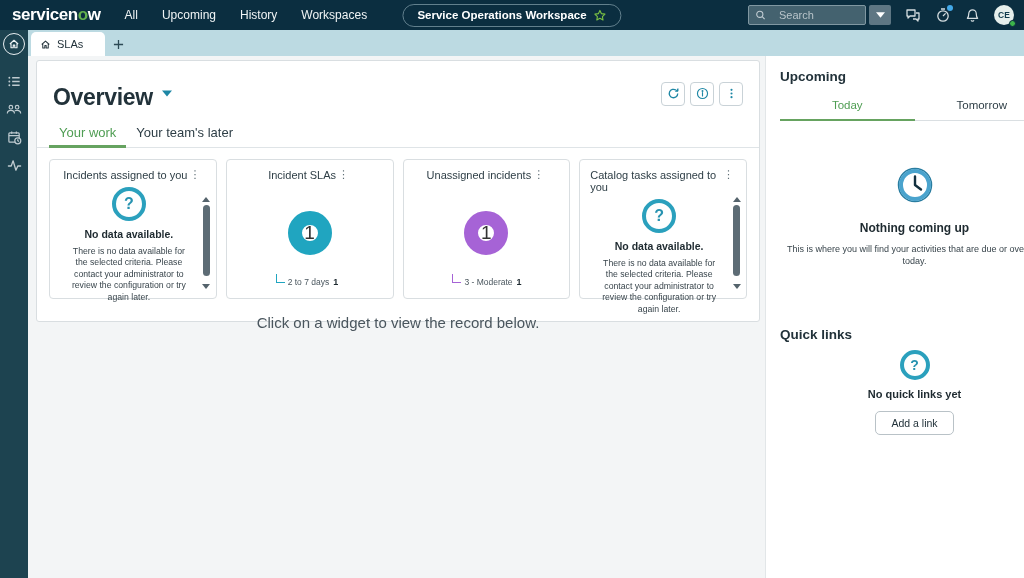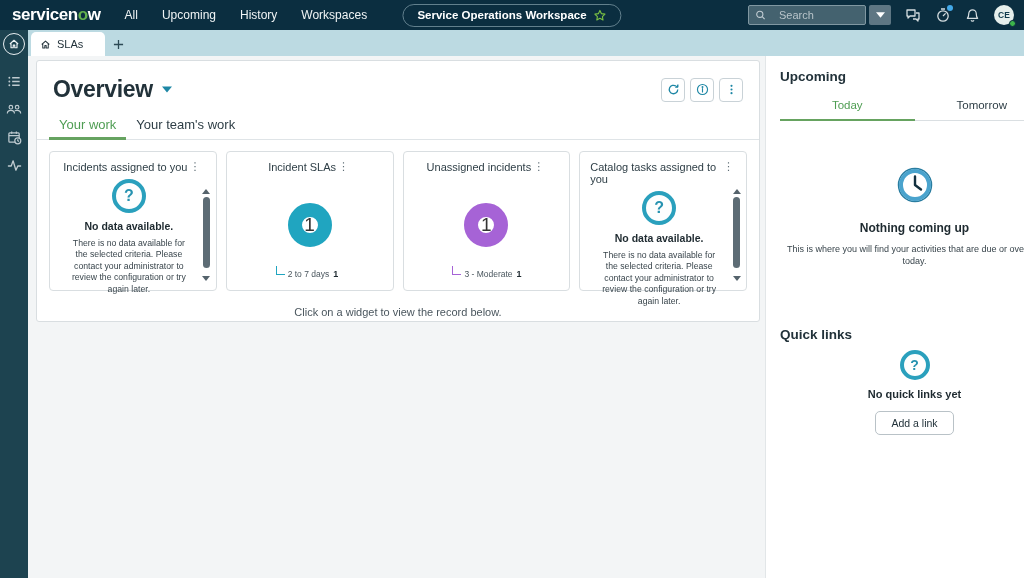--- a/index.html
+++ b/index.html
@@ -34,21 +34,21 @@
   .tab { background:#fff; height:24px; display:flex; align-items:center; gap:6px; padding:0 18px 0 9px; border-radius:5px 5px 0 0; font-size:11px; color:#23333b; min-width:74px; cursor:pointer; }
   .newtab { width:26px; height:24px; display:flex; align-items:center; justify-content:center; color:#2c4a55; font-size:14px; cursor:pointer; }
   .tab-overflow { position:absolute; right:8px; top:6px; color:#44565e; font-size:10px; letter-spacing:1px; cursor:pointer; }
 
   .content { flex:1; display:flex; background:#f3f5f6; min-height:0; }
   .main { flex:1; position:relative; }
 
   
   .panel { margin:4px 5px 0 8px; width:724px; height:262px; background:#fff; border:1px solid #d9dee1; border-radius:3px; }
   .panel-head { display:flex; align-items:center; padding:15px 16px 8px; }
-  .pg-title { font-size:23px; font-weight:700; color:#22323a; letter-spacing:-0.3px; }
+  .pg-title { font-size:23px; font-weight:700; color:#22323a; letter-spacing:-0.3px;margin-top:8px; }
   .title-caret { color:#1e87a5; margin-left:9px; cursor:pointer; display:flex; }
   .toolbar { margin-left:auto; display:flex; gap:5px; }
   .tool-btn { width:24px; height:24px; border:1px solid #c9d2d7; border-radius:4px; background:#fff; color:#1e87a5; display:flex; align-items:center; justify-content:center; cursor:pointer; }
   .panel-tabs { display:flex; border-bottom:1px solid #dfe4e7; padding:0 12px; }
   .ptab { padding:6px 10px 7px; font-size:13px; color:#2e3e46; position:relative; cursor:pointer; }
   .ptab.active { color:#4f9d53; }
   .ptab.active::after { content:""; position:absolute; left:0; right:0; bottom:-1px; height:3px; background:#66a360; }
 
   .widgets { display:flex; gap:9px; padding:11px 12px 0; }
   .widget { flex:1; height:140px; border:1px solid #d9dee1; border-radius:4px; background:#fff; position:relative; padding:9px 10px; }
@@ -71,21 +71,21 @@
   .donut-body { position:absolute; left:0; right:0; top:26px; bottom:0; display:flex; align-items:center; justify-content:center; }
   .donut { width:44px; height:44px; border-radius:50%; display:flex; align-items:center; justify-content:center; font-size:19px; color:#333; margin-bottom:18px; }
   .donut.teal { border:14px solid #20a5c0; }
   .donut.purple { border:14px solid #a663d6; }
   .legend { position:absolute; left:50%; bottom:11px; transform:translateX(-34px); display:flex; align-items:flex-start; font-size:8.5px; color:#4a565e; white-space:nowrap; }
   .elbow { width:9px; height:9px; border-left:1.5px solid; border-bottom:1.5px solid; margin:-3px 3px 0 0; }
   .elbow.teal { border-color:#20a5c0; }
   .elbow.purple { border-color:#a663d6; }
   .legend b { color:#1e2a30; font-size:9px; margin-left:4px; }
 
-  .hint { text-align:center; font-size:11px; color:#4a565e; margin-top:15px; }
+  .hint { text-align:center; font-size:15px; color:#4a565e; margin-top:15px; }
 
   
   .aside { width:298px; background:#fff; border-left:1px solid #e2e6e8; padding:13px 14px; flex-shrink:0; }
   .aside-h { display:flex; justify-content:space-between; align-items:center; }
   .aside-title { font-size:13.5px; font-weight:700; color:#22323a; }
   .aside-action { color:#7a868d; cursor:pointer; display:flex; }
   .aside-action.teal { color:#1e87a5; font-size:16px; line-height:12px; }
   .up-tabs { display:flex; margin-top:15px; border-bottom:1px solid #dadfe2; }
   .up-tab { flex:1; text-align:center; font-size:11.5px; padding-bottom:9px; color:#2e3e46; cursor:pointer; position:relative; }
   .up-tab.active { color:#4f9d53; }
@@ -237,21 +237,21 @@
                     <circle cx="8" cy="3.5" r="1.3"></circle>
                     <circle cx="8" cy="8" r="1.3"></circle>
                     <circle cx="8" cy="12.5" r="1.3"></circle>
                   </svg>
               </button>
             </div>
           </div>
 
           <div class="panel-tabs">
             <div class="ptab active">Your work</div>
-            <div class="ptab">Your team's work</div>
+            <div class="ptab">Your team's later</div>
           </div>
 
           <div class="widgets">
 
             <div class="widget">
               <div class="w-head">
                 <span class="w-title">Incidents assigned to you</span>
                 <span class="w-kebab">⋮</span>
               </div>
               <div class="nd-body">

